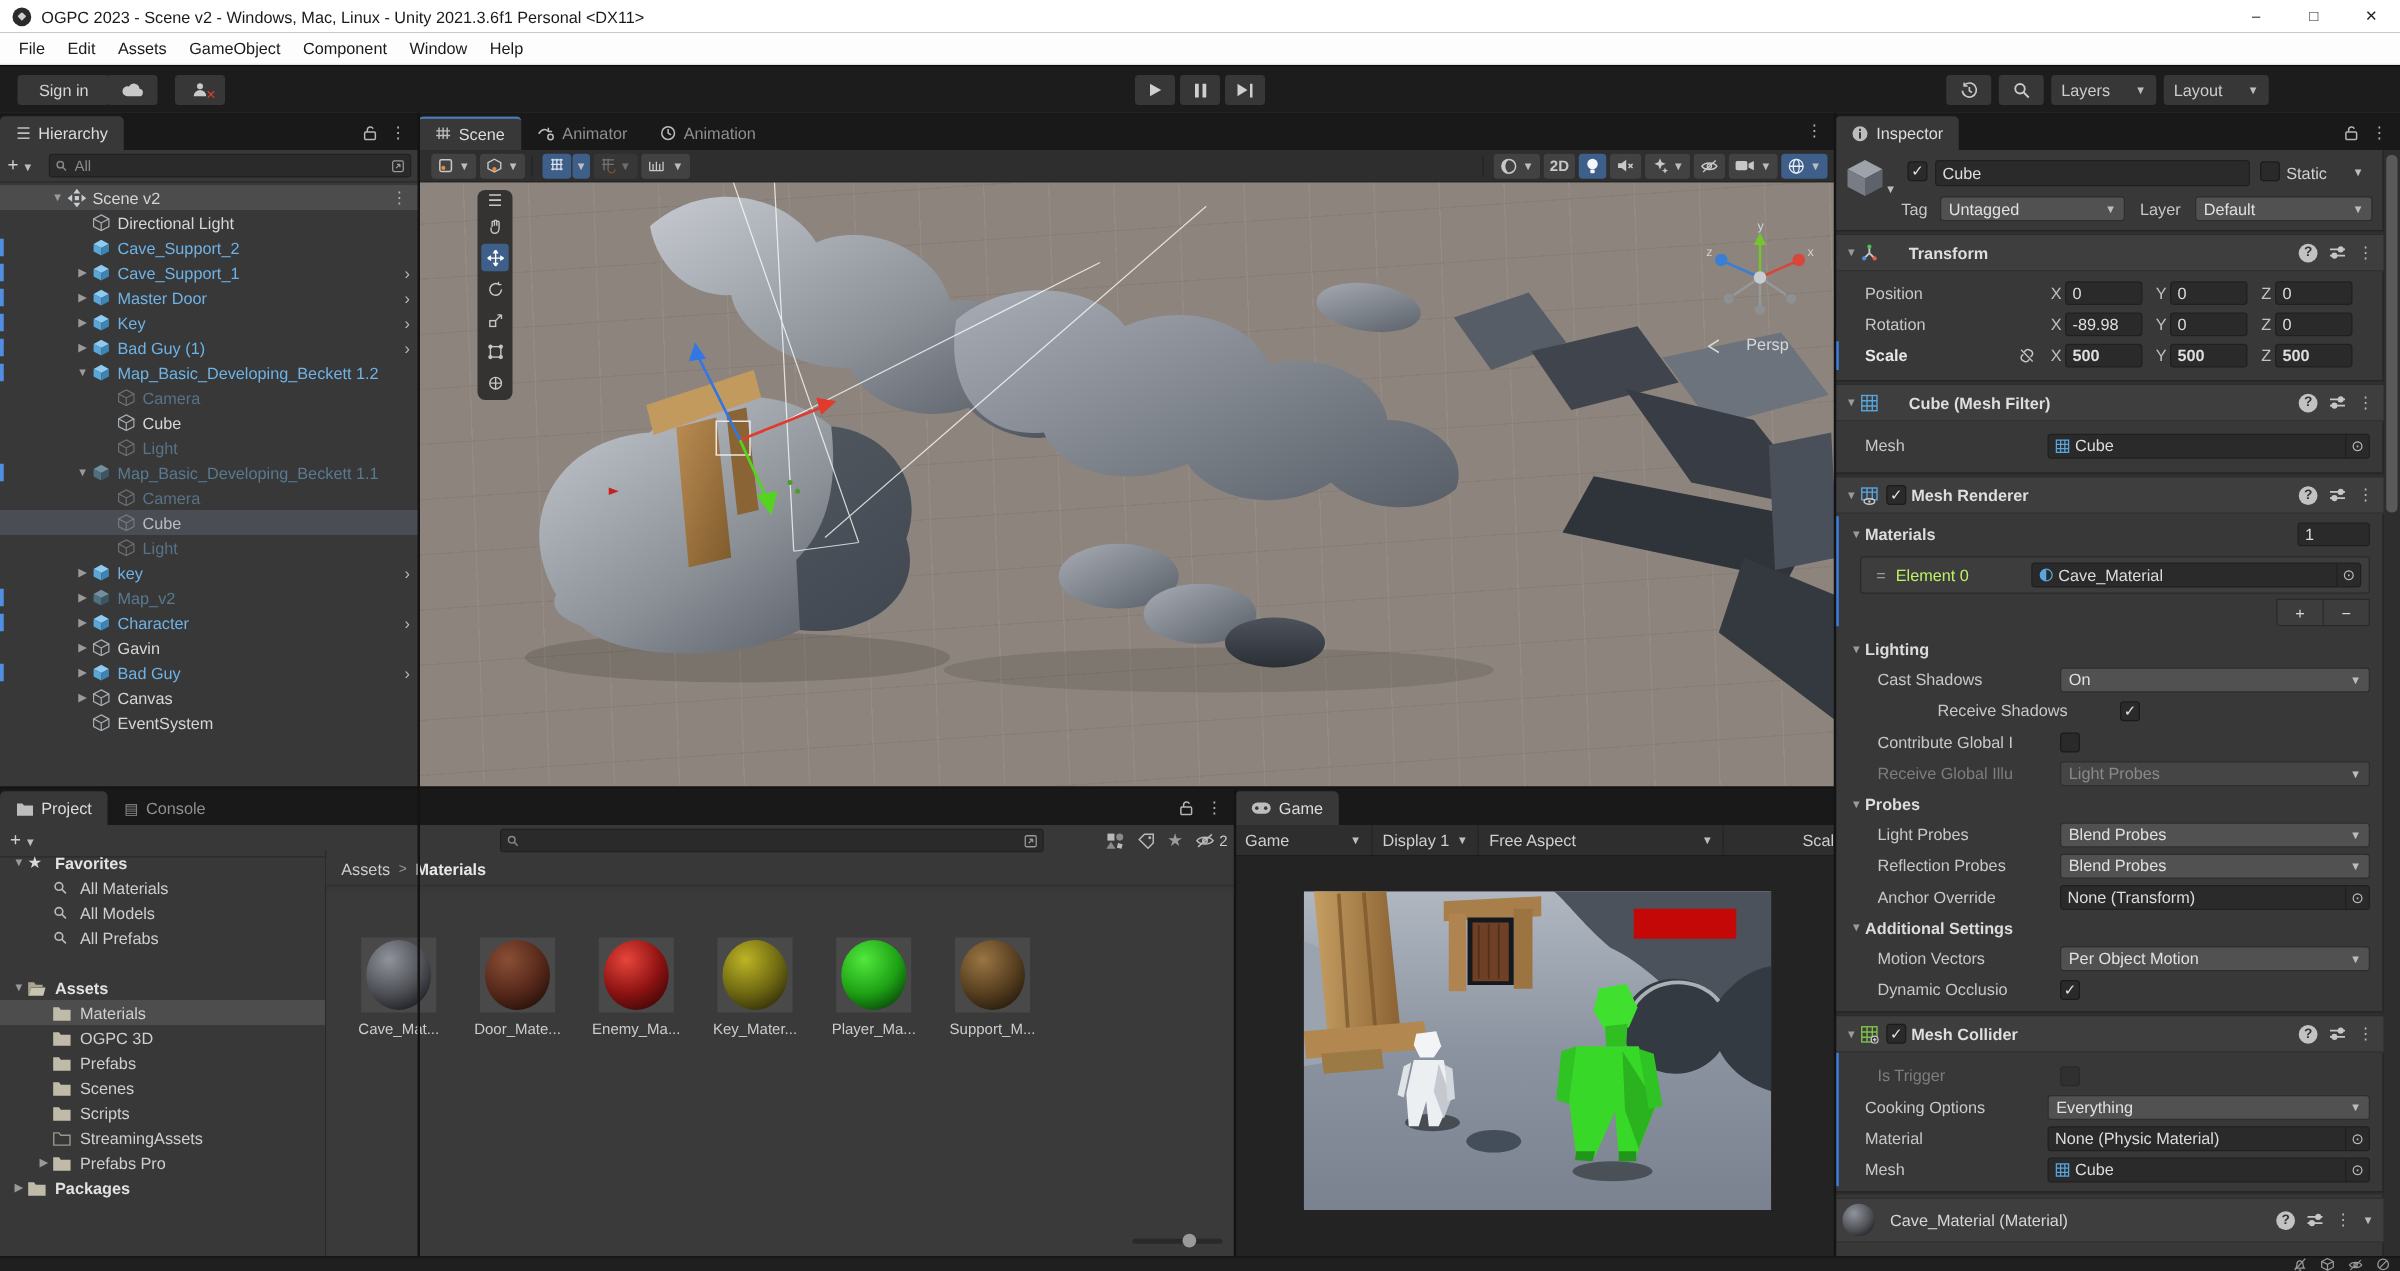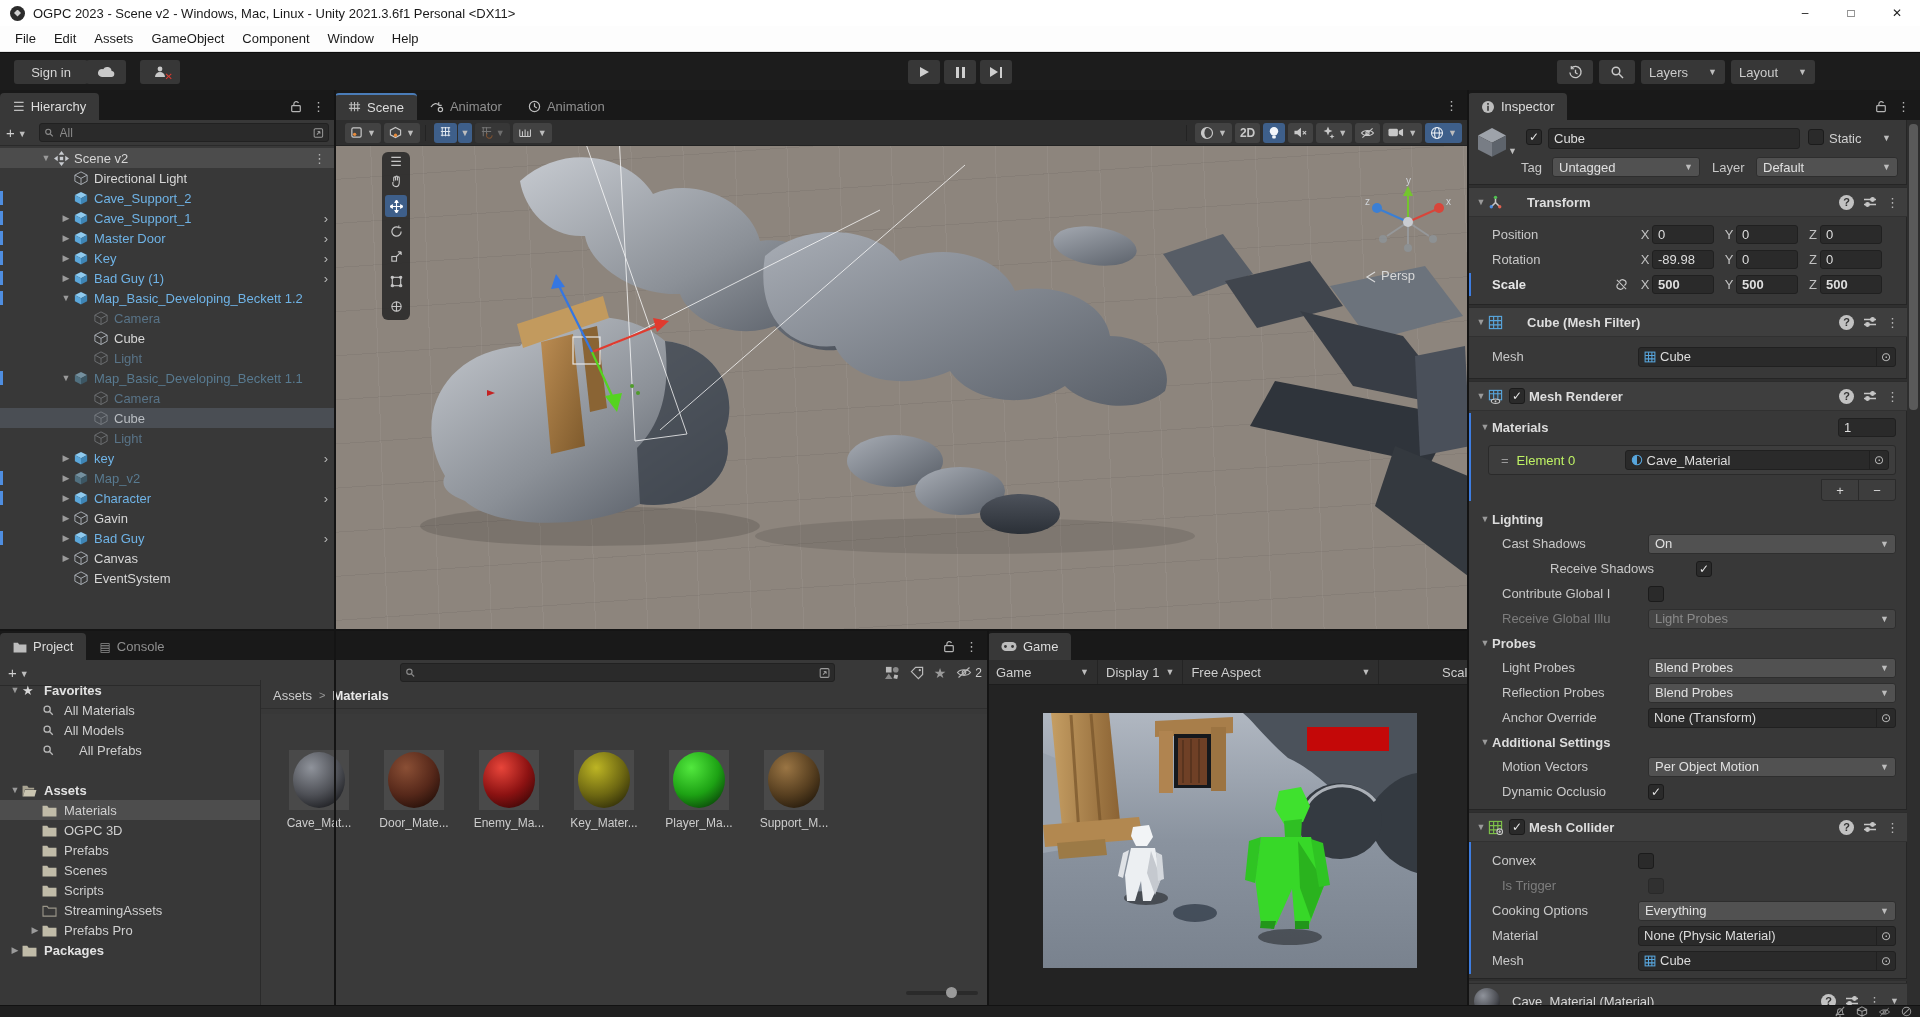--- a/index.html
+++ b/index.html
@@ -63,21 +63,21 @@
   .sbtn{background:#424242;height:20px;border-radius:3px;display:flex;align-items:center;justify-content:center;color:#c8c8c8;margin-left:3px;padding:0 5px;box-sizing:border-box;}
   .sbtn.on{background:#3e5f8a;}
   .sbtn.dim{opacity:.45;}
   .sdiv{width:1px;height:16px;background:#232323;margin:0 5px;}
   #viewport{position:absolute;left:0;top:56px;width:1133px;height:484px;background:#8d857d;overflow:hidden;
     background-image:repeating-linear-gradient(88deg,rgba(255,255,255,.05) 0 1px,transparent 1px 52px),
                      repeating-linear-gradient(-4deg,rgba(0,0,0,.05) 0 1px,transparent 1px 44px);}
   #floattools{position:absolute;left:47px;top:6px;width:28px;background:rgba(40,40,40,.88);border-radius:6px;padding:3px 0;display:flex;flex-direction:column;align-items:center;gap:3px;}
   .ftool{width:22px;height:22px;border-radius:3px;display:flex;align-items:center;justify-content:center;color:#c6c6c6;}
   .ftool.on{background:#3e5f8a;}
-  #persp-label{position:absolute;left:1030px;top:122px;color:#d8d8d8;font-size:13px;display:flex;gap:4px;align-items:flex-end;}
+  #persp-label{position:absolute;left:1030px;top:122px;color:#d8d8d8;font-size:13px;display:flex;gap:20px;align-items:flex-end;}
   
   #gamepanel{left:988px;top:630px;width:480px;height:375px;background:#232323;}
   #gametoolbar{position:absolute;left:0;top:30px;width:480px;height:25px;background:#2e2e2e;border-bottom:1px solid #1d1d1d;display:flex;align-items:center;box-sizing:border-box;overflow:hidden;}
   .gdd{display:flex;align-items:center;gap:6px;padding:0 8px;height:25px;color:#cfcfcf;border-right:1px solid #242424;font-size:13px;white-space:nowrap;}
   #gameview{position:absolute;left:55px;top:83px;width:374px;height:255px;}
   
   #project{left:0;top:630px;width:988px;height:375px;background:#383838;}
   #proj-left{position:absolute;left:0;top:50px;width:260px;bottom:0;border-right:1px solid #2a2a2a;}
   .prow{height:20px;display:flex;align-items:center;white-space:nowrap;font-size:13px;color:#cfcfcf;}
   .prow .arrow{width:14px;flex:0 0 14px;text-align:center;color:#9a9a9a;font-size:9px;}
@@ -844,21 +844,21 @@
         <span style="margin-left:3px;">All Models</span>
       </div>
       <div class="prow" style="padding-left: 28px;">
         <span class="arrow"></span>
         <span class="iconbox">
           <svg width="12" height="12" viewBox="0 0 14 14" fill="none" stroke="#b9b9b9" stroke-width="1.5">
             <circle cx="6" cy="6" r="3.6"></circle>
             <path d="M8.8 8.8 12.5 12.5"></path>
           </svg>
         </span>
-        <span style="margin-left:18px;">All Prefabs</span>
+        <span style="margin-left:3px;">All Prefabs</span>
       </div>
       <div style="height: 20px;"></div>
       <div class="prow bold" style="padding-left: 8px;">
         <span class="arrow">▼</span>
         <span class="iconbox">
           <svg width="15" height="13" viewBox="0 0 16 14">
             <path d="M.5 2 h5 l1.6 2 H13 v2 H3 L1 13.5 H.5 Z" fill="#a9a492"></path>
             <path d="M3 6.5 H15.5 L13.5 13.5 H1 Z" fill="#c9c4b0"></path>
           </svg>
         </span>
@@ -1345,24 +1345,20 @@
             <span class="help">?</span>
           <svg width="14" height="12" viewBox="0 0 14 12" fill="none" stroke="#c6c6c6" stroke-width="1.3">
               <path d="M1 3.5 H13 M1 8.5 H13"></path>
               <circle cx="9.5" cy="3.5" r="1.8" fill="#c6c6c6"></circle>
               <circle cx="4.5" cy="8.5" r="1.8" fill="#c6c6c6"></circle>
             </svg>
           <span class="kebab">⋮</span>
           </div>
       </div>
       <div style="padding:6px 0 5px;">
-        <div class="irow">
-            <span class="lbl">Convex</span>
-          <span class="chk"></span>
-          </div>
         <div class="irow muted" style="padding-left:34px;">
             <span class="lbl">Is Trigger</span>
           <span class="chk" style="opacity:.5;"></span>
           </div>
         <div class="irow">
             <span class="lbl">Cooking Options</span>
           <div class="dd">
               <span>Everything</span>
               <span class="caret">▼</span>
             </div>

